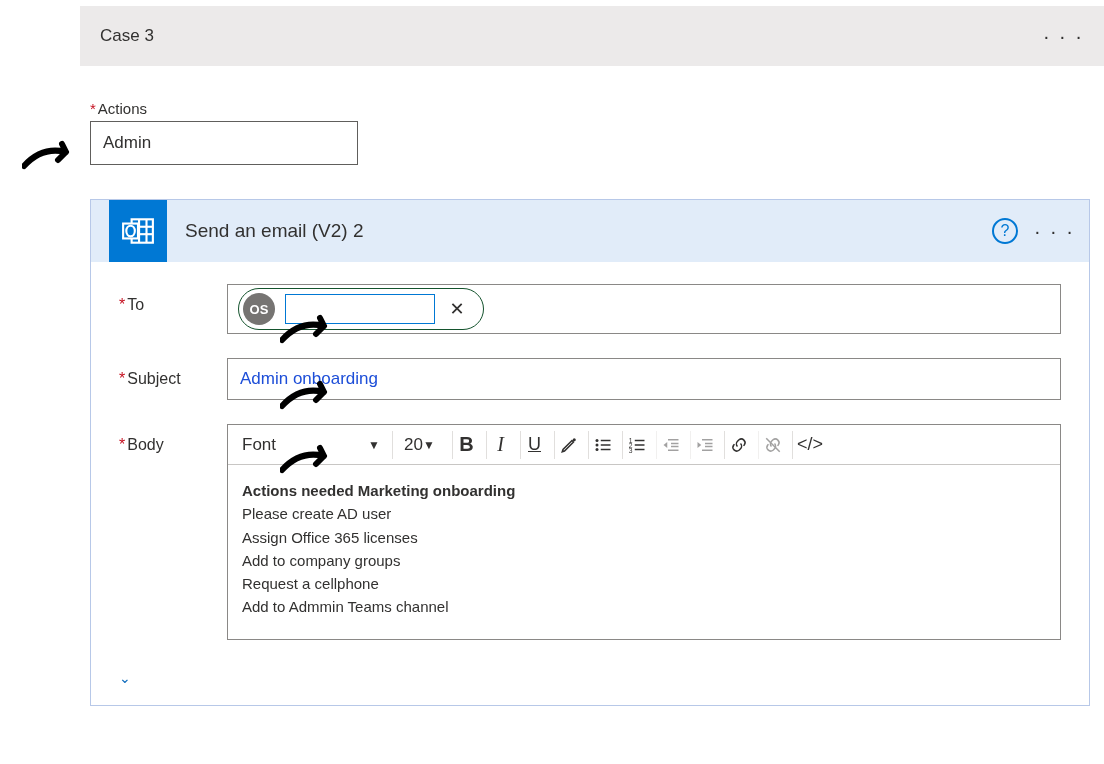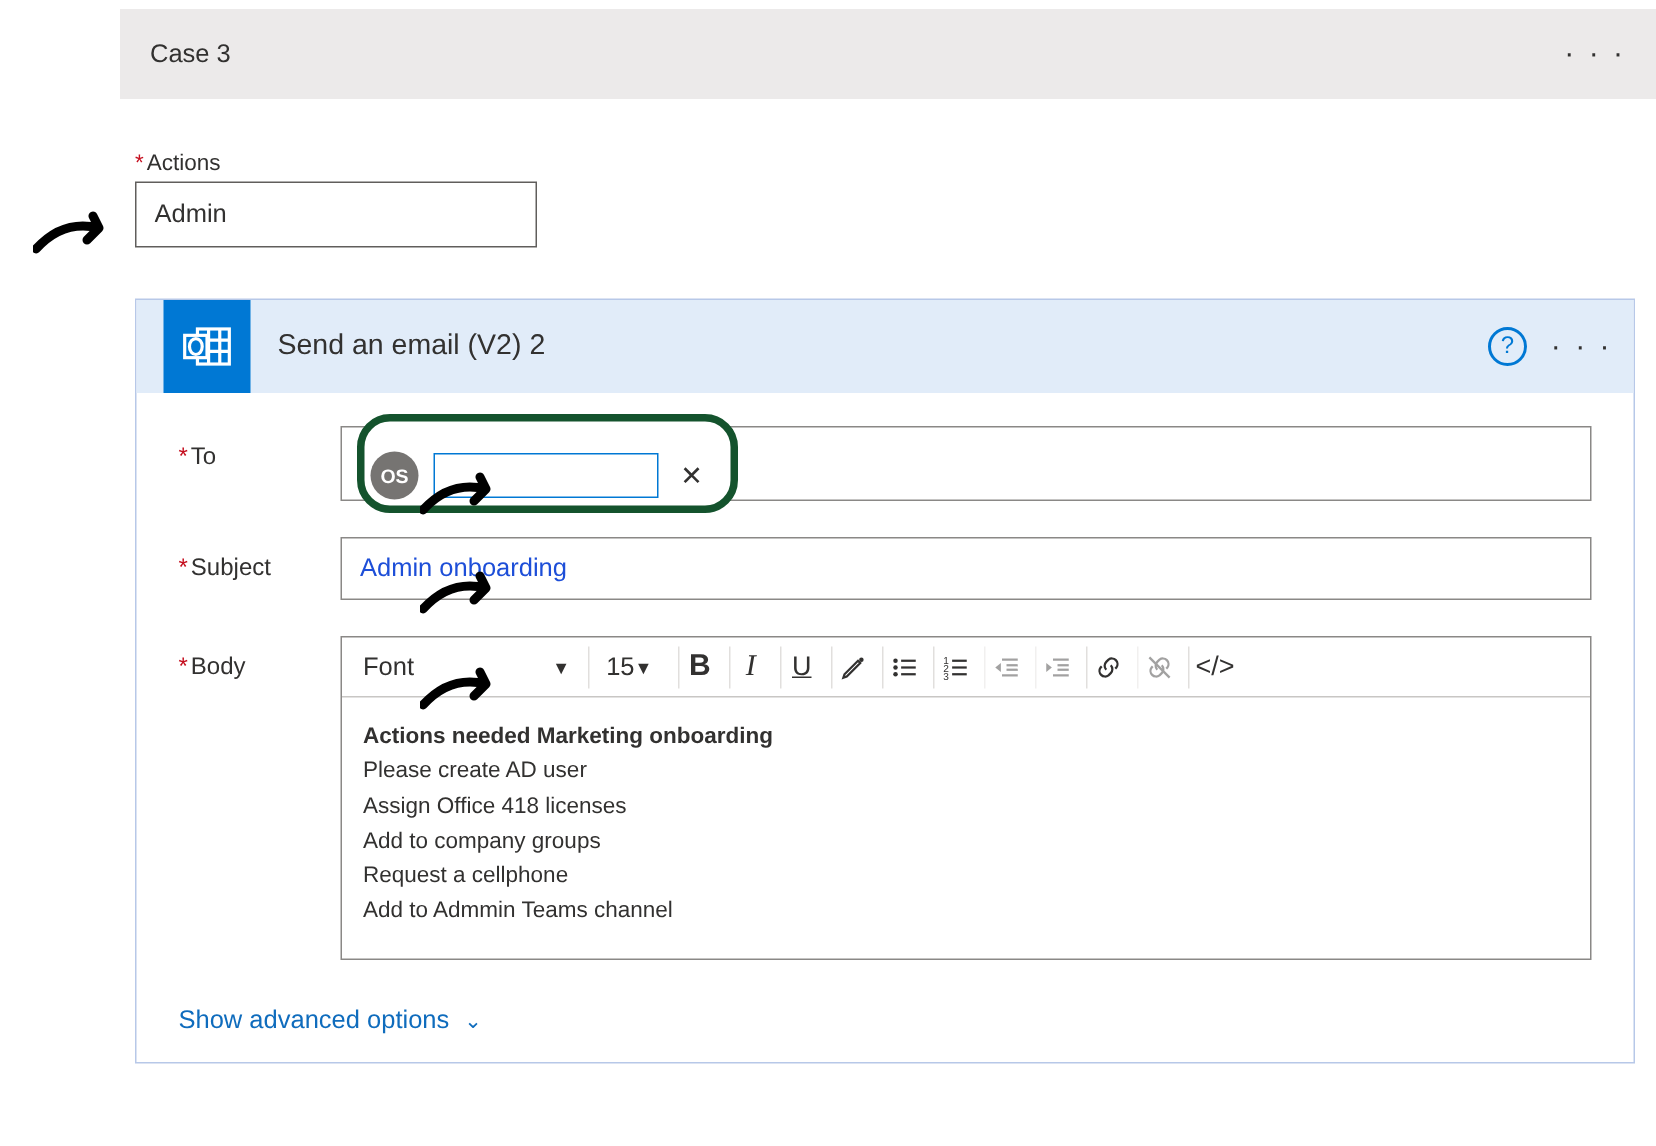--- a/index.html
+++ b/index.html
@@ -156,23 +156,23 @@
       display: flex;
       align-items: center;
       justify-content: center;
       cursor: pointer;
     }
     .pill-group {
       display: flex;
       align-items: center;
       gap: 10px;
       background: #fff;
-      border: 5px solid #14532d;
+      border: 1px solid #14532d;
       border-radius: 22px;
-      padding: 20px 14px 4px 4px;
+      padding: 4px 14px 4px 4px;
     }
 
     .subject-input {
       width: 100%;
       height: 42px;
       border: 1px solid #8a8886;
       padding: 0 12px;
       font-size: 17px;
       color: #1d4ed8;
       outline: none;
@@ -304,21 +304,21 @@
       <div class="form-row">
         <div class="row-label"><span class="req-star">*</span><span>Body</span></div>
         <div class="row-field">
           <div class="rte-box">
             <div class="rte-toolbar">
               <div class="font-sel">
                 <span>Font</span>
                 <span class="caret">▼</span>
               </div>
               <div class="size-sel tb-btn">
-                <span>15</span>
+                <span>20</span>
                 <span class="caret">▼</span>
               </div>
               <div class="tb-btn b">B</div>
               <div class="tb-btn i">I</div>
               <div class="tb-btn u">U</div>
               <div class="tb-btn">
                 <svg viewBox="0 0 24 24">
                     <path d="M3 21l3-1 12-12-2-2L4 18l-1 3z" fill="none" stroke="#323130" stroke-width="2"></path>
                     <circle cx="19" cy="5" r="2" fill="#323130"></circle>
                   </svg>
@@ -372,31 +372,30 @@
                     <path d="M10 14a5 5 0 0 1 0-7l2-2a5 5 0 0 1 7 7l-1 1" fill="none" stroke="#323130" stroke-width="2"></path>
                     <path d="M14 10a5 5 0 0 1 0 7l-2 2a5 5 0 0 1-7-7l1-1" fill="none" stroke="#323130" stroke-width="2"></path>
                     <line x1="3" y1="3" x2="21" y2="21" stroke="#323130" stroke-width="2"></line>
                   </svg>
               </div>
               <div class="tb-btn" style="font-size:18px;">&lt;/&gt;</div>
             </div>
             <div class="rte-content">
               <div class="heading">Actions needed Marketing onboarding</div>
               <div>Please create AD user</div>
-              <div>Assign Office 418 licenses</div>
+              <div>Assign Office 365 licenses</div>
               <div>Add to company groups</div>
               <div>Request a cellphone</div>
               <div>Add to Admmin Teams channel</div>
             </div>
           </div>
         </div>
       </div>
 
       <div class="adv-link">
-        <span>Show advanced options</span>
         <span class="chev">⌄</span>
       </div>
 
     </div>
   </div>
 
   <div class="arrow" style="left:22px; top:138px;">
     <svg viewBox="0 0 60 34">
         <path d="M2 28 Q 20 8 44 14 L40 6 M44 14 L36 22" fill="none" stroke="#000" stroke-width="6" stroke-linecap="round" stroke-linejoin="round"></path>
       </svg>

